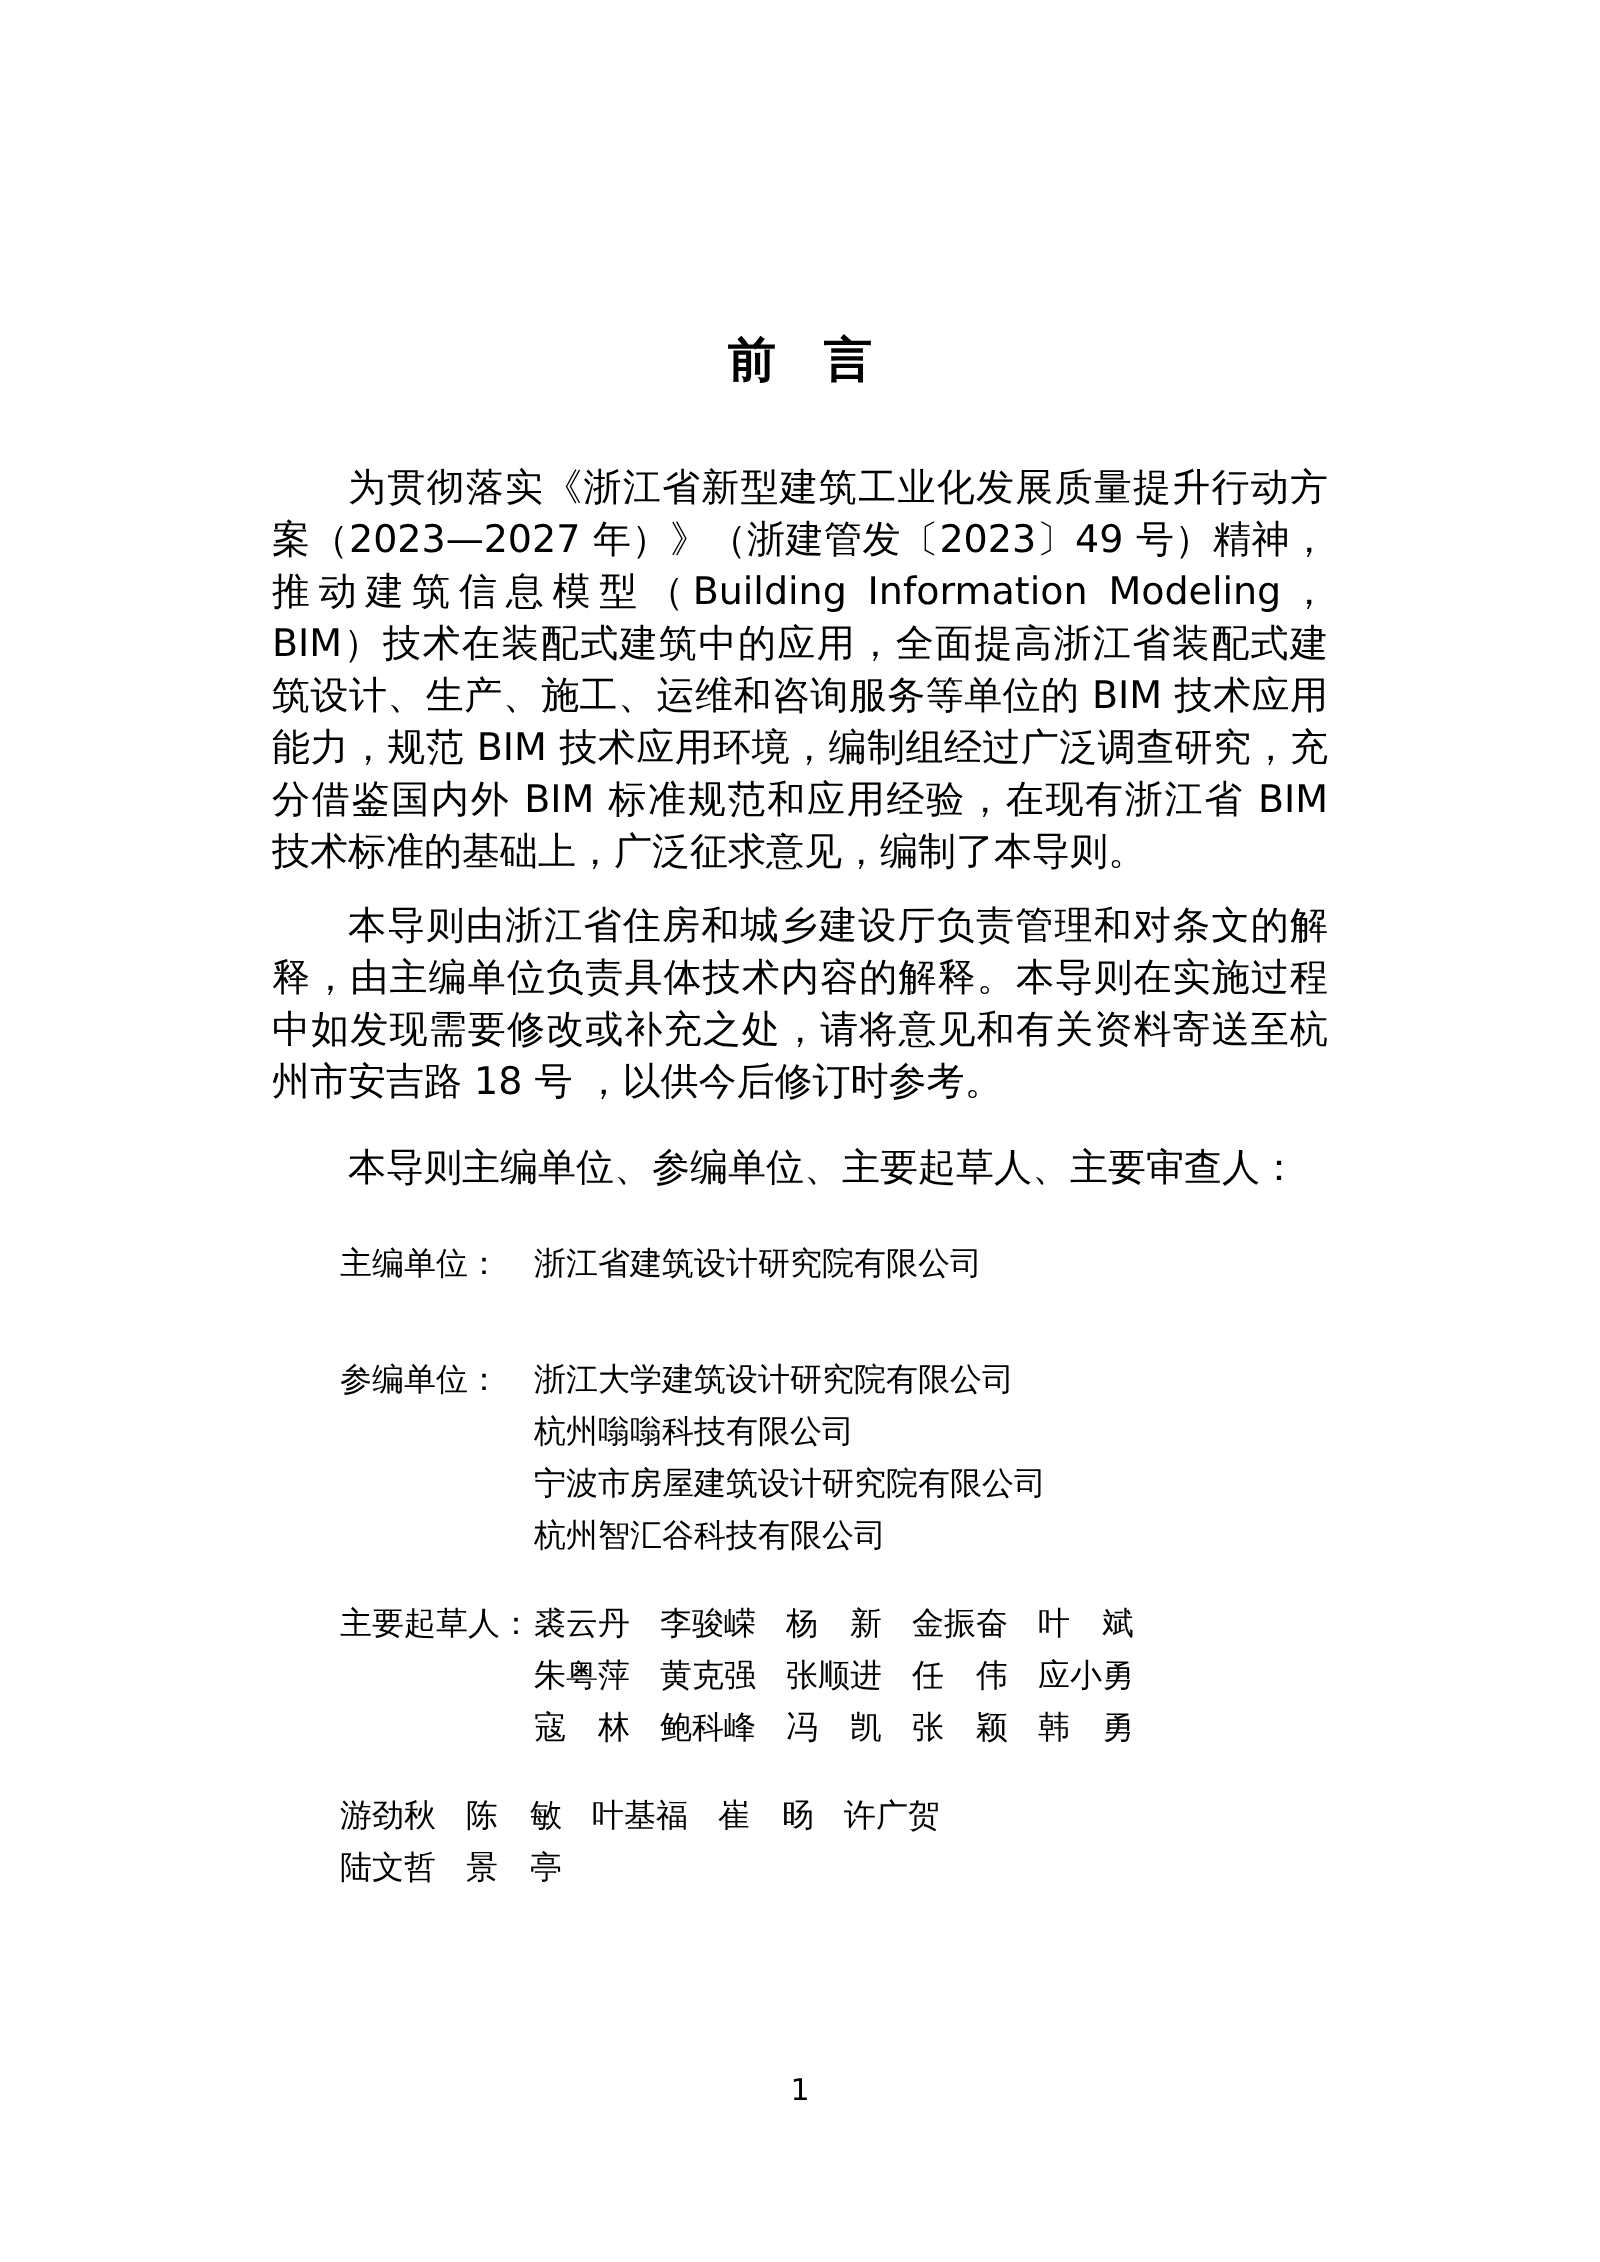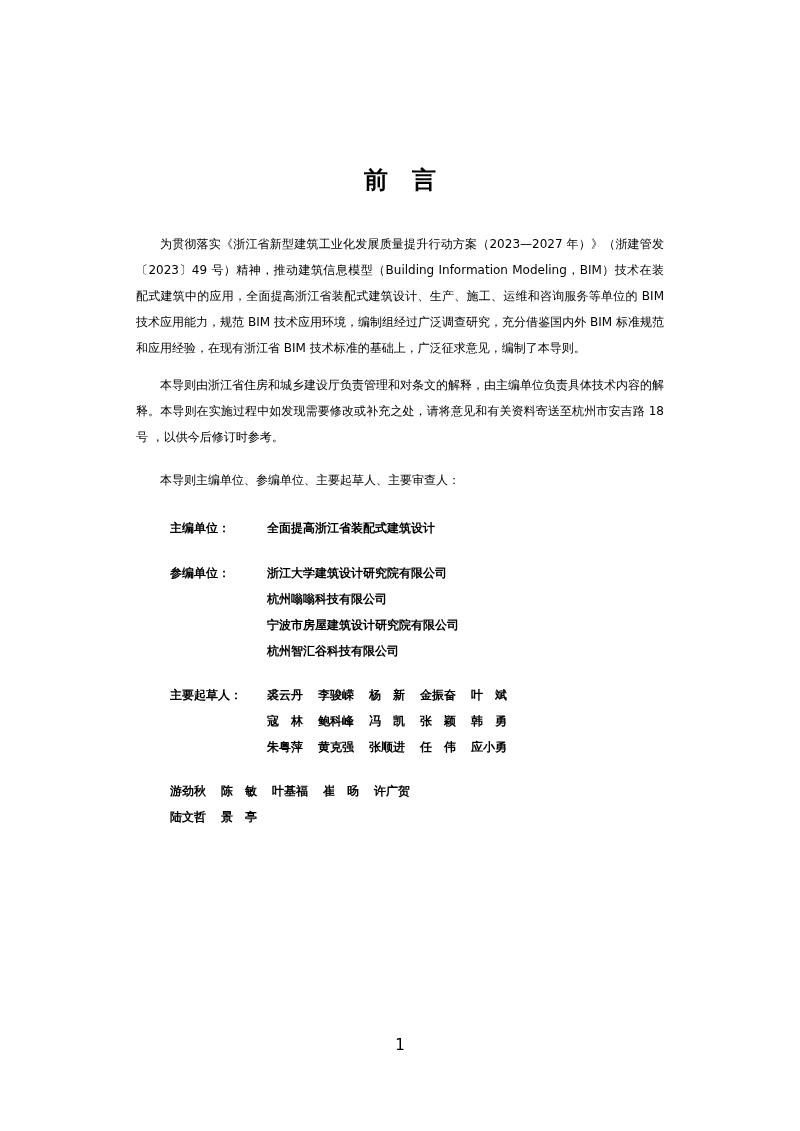--- a/index.html
+++ b/index.html
@@ -22,34 +22,34 @@
   }
   .doc-title {
     margin: 0 0 38px 0;
     font-size: 24px;
     line-height: 26px;
     font-weight: 700;
     text-align: center;
   }
   .para {
     margin: 0 0 11px 0;
-    font-size: 12px;
+    font-size: 19px;
     line-height: 26px;
     text-align: justify;
     text-indent: 2em;
   }
   .para.p2 { margin-bottom: 17px; }
   .para.p3 { margin-bottom: 16px; text-align: left; }
   .section {
-    font-weight: 700;
-    font-size: 12px;
+    font-weight: 400;
+    font-size: 16px;
     line-height: 26px;
   }
   .section.mt-chief { margin-top: 22px; }
-  .section.mt-co { margin-top: 19px; }
+  .section.mt-co { margin-top: 32px; }
   .section.mt-drafters { margin-top: 18px; }
   .section.mt-reviewers { margin-top: 18px; }
   .section-row { display: flex; margin-left: 34px; }
   .section-label { flex: 0 0 97px; width: 97px; white-space: nowrap; }
   .section-values { flex: 1 1 auto; }
   .name-row { display: flex; gap: 15px; }
   .name { white-space: pre; }
   .page-number {
     position: absolute;
     top: 1036px;
@@ -71,21 +71,21 @@
     <p class="para p1">为贯彻落实《浙江省新型建筑工业化发展质量提升行动方案（2023—2027 年）》（浙建管发〔2023〕49 号）精神，推动建筑信息模型（Building Information Modeling，BIM）技术在装配式建筑中的应用，全面提高浙江省装配式建筑设计、生产、施工、运维和咨询服务等单位的 BIM 技术应用能力，规范 BIM 技术应用环境，编制组经过广泛调查研究，充分借鉴国内外 BIM 标准规范和应用经验，在现有浙江省 BIM 技术标准的基础上，广泛征求意见，编制了本导则。</p>
 
     <p class="para p2">本导则由浙江省住房和城乡建设厅负责管理和对条文的解释，由主编单位负责具体技术内容的解释。本导则在实施过程中如发现需要修改或补充之处，请将意见和有关资料寄送至杭州市安吉路 18 号 ，以供今后修订时参考。</p>
 
     <p class="para p3">本导则主编单位、参编单位、主要起草人、主要审查人：</p>
 
     <div class="section mt-chief">
       <div class="section-row">
         <div class="section-label">主编单位：</div>
         <div class="section-values">
-          <div class="org">全面提高浙江省装配式建筑设计</div>
+          <div class="org">浙江省建筑设计研究院有限公司</div>
         </div>
       </div>
     </div>
 
     <div class="section mt-co">
       <div class="section-row">
         <div class="section-label">参编单位：</div>
         <div class="section-values">
           <div class="org">浙江大学建筑设计研究院有限公司</div>
           <div class="org">杭州嗡嗡科技有限公司</div>
@@ -100,32 +100,32 @@
         <div class="section-label">主要起草人：</div>
         <div class="section-values">
           <div class="name-row">
             <span class="name">裘云丹</span>
             <span class="name">李骏嵘</span>
             <span class="name">杨　新</span>
             <span class="name">金振奋</span>
             <span class="name">叶　斌</span>
           </div>
           <div class="name-row">
+            <span class="name">朱粤萍</span>
+            <span class="name">黄克强</span>
+            <span class="name">张顺进</span>
+            <span class="name">任　伟</span>
+            <span class="name">应小勇</span>
+          </div>
+          <div class="name-row">
             <span class="name">寇　林</span>
             <span class="name">鲍科峰</span>
             <span class="name">冯　凯</span>
             <span class="name">张　颖</span>
             <span class="name">韩　勇</span>
-          </div>
-          <div class="name-row">
-            <span class="name">朱粤萍</span>
-            <span class="name">黄克强</span>
-            <span class="name">张顺进</span>
-            <span class="name">任　伟</span>
-            <span class="name">应小勇</span>
           </div>
         </div>
       </div>
     </div>
 
     <div class="section mt-reviewers">
       <div class="section-row">
         <div class="section-values">
           <div class="name-row">
             <span class="name">游劲秋</span>

